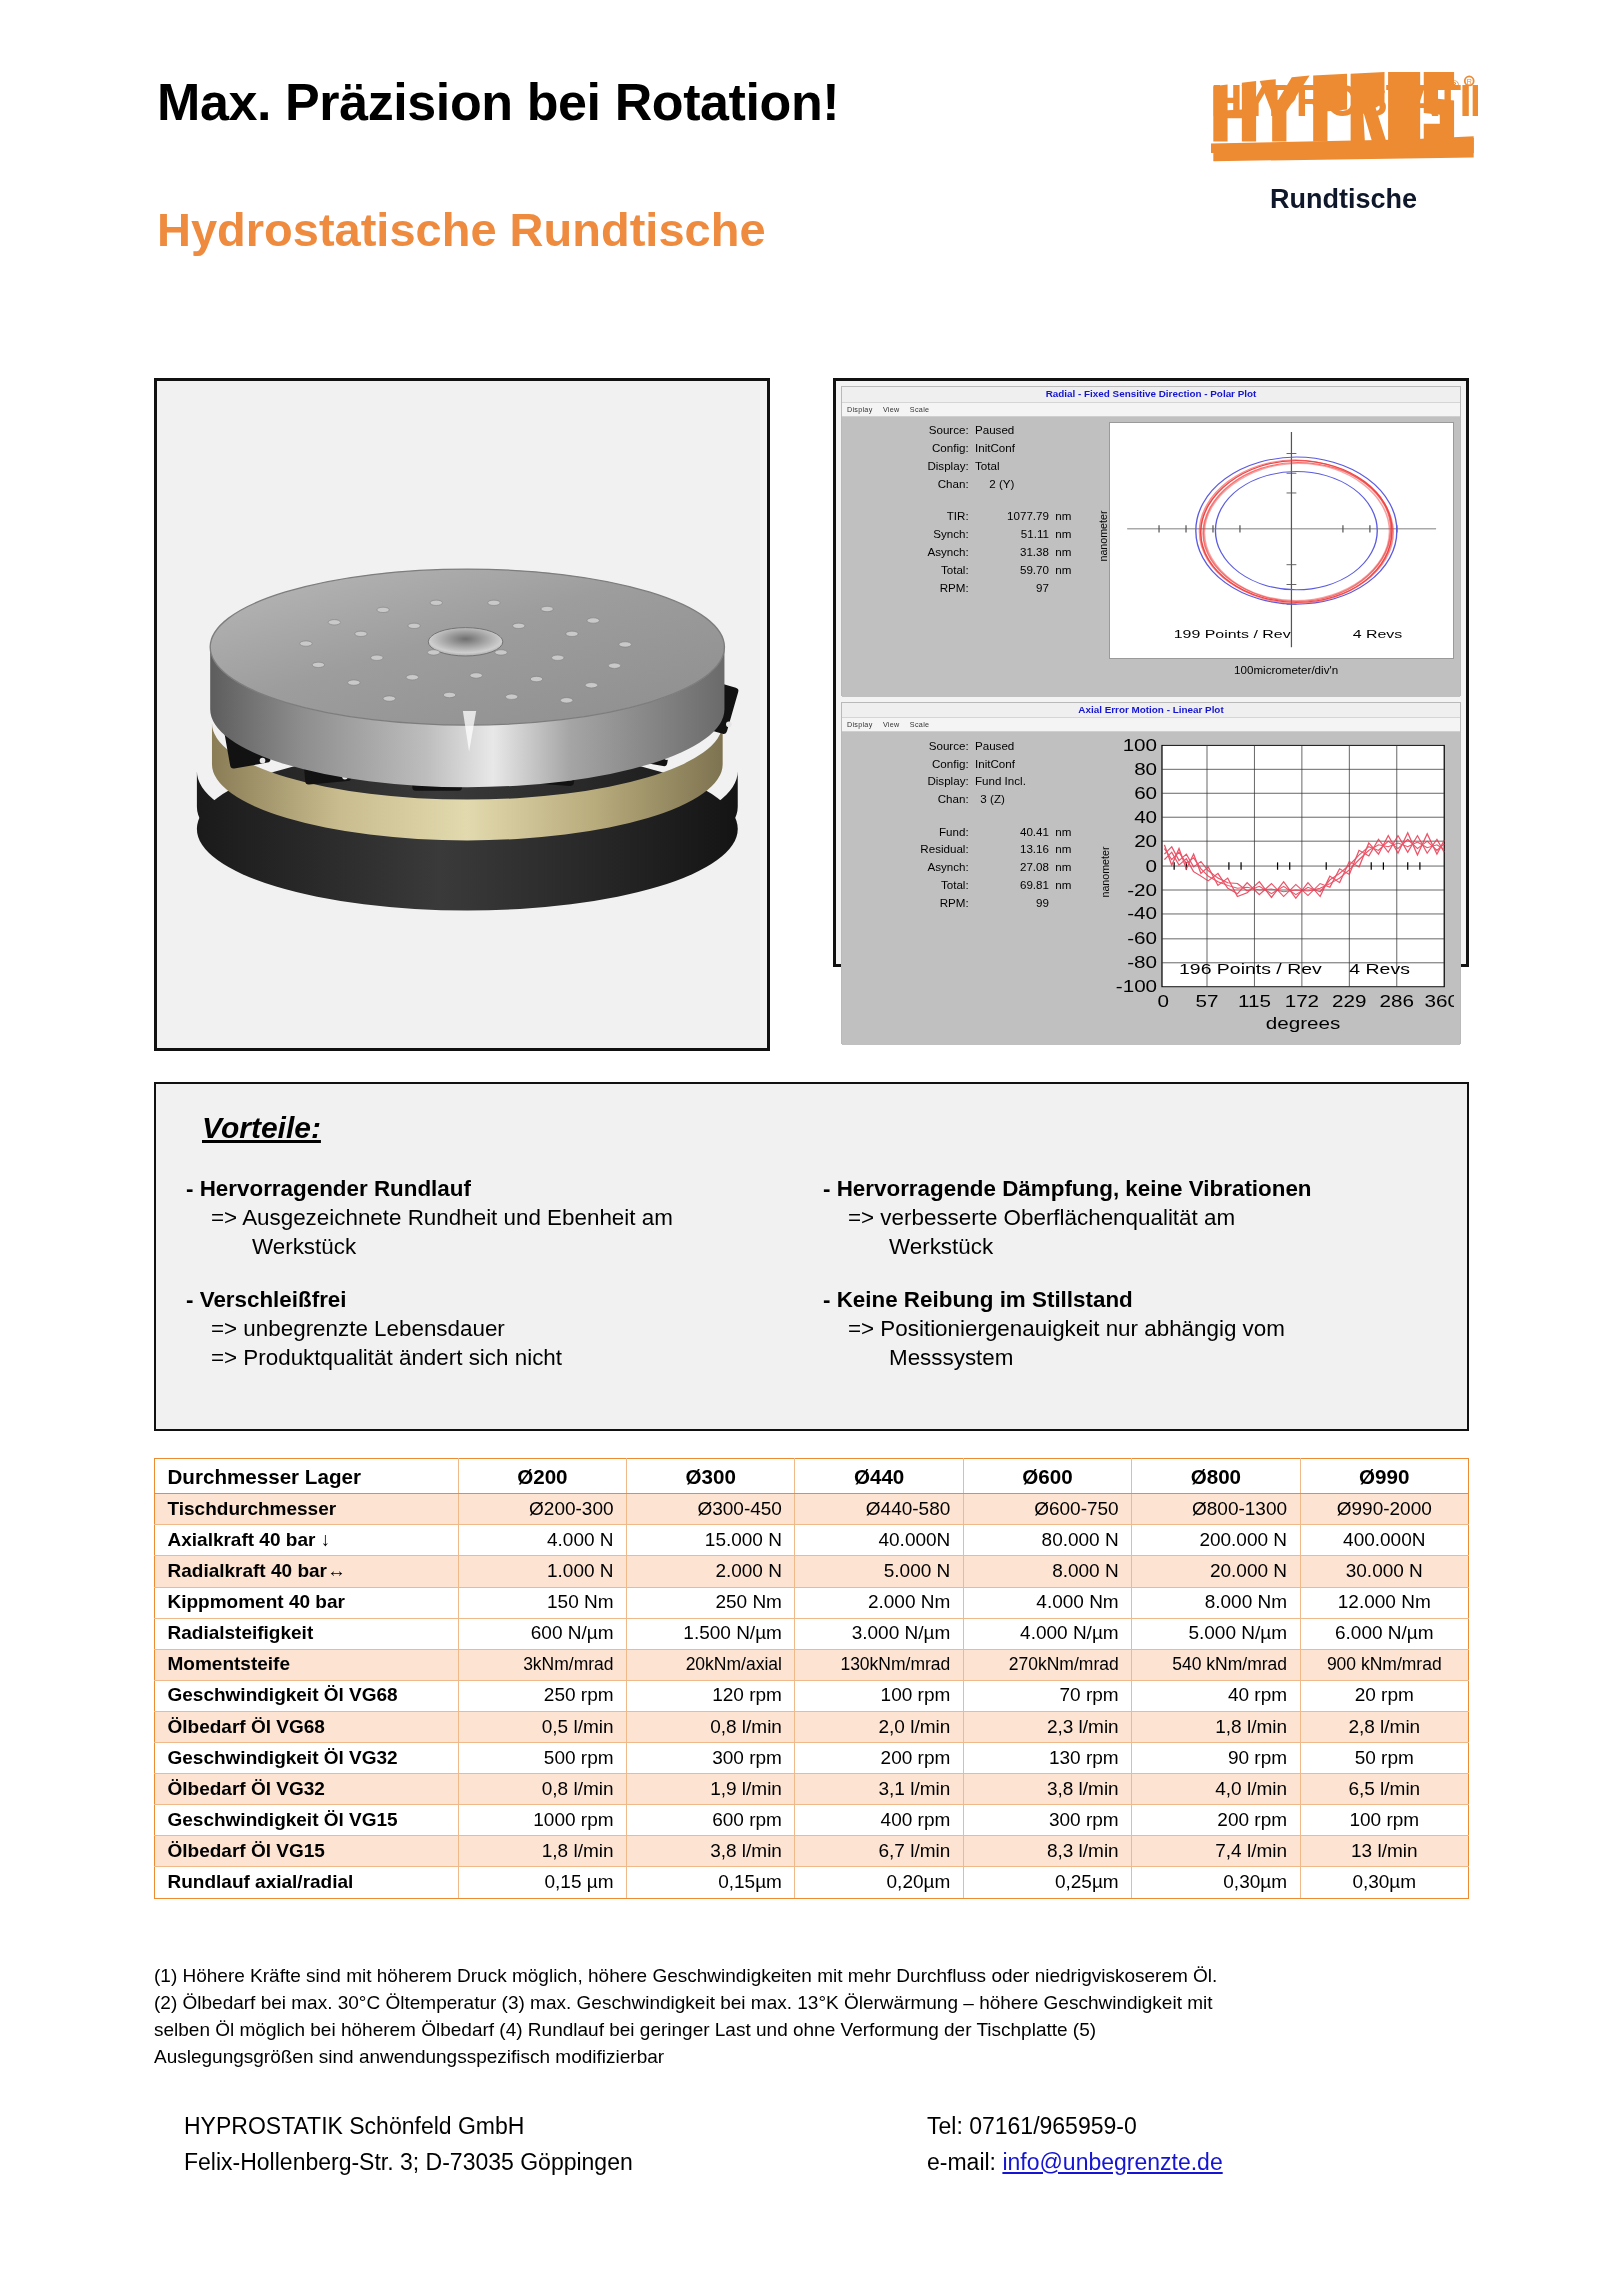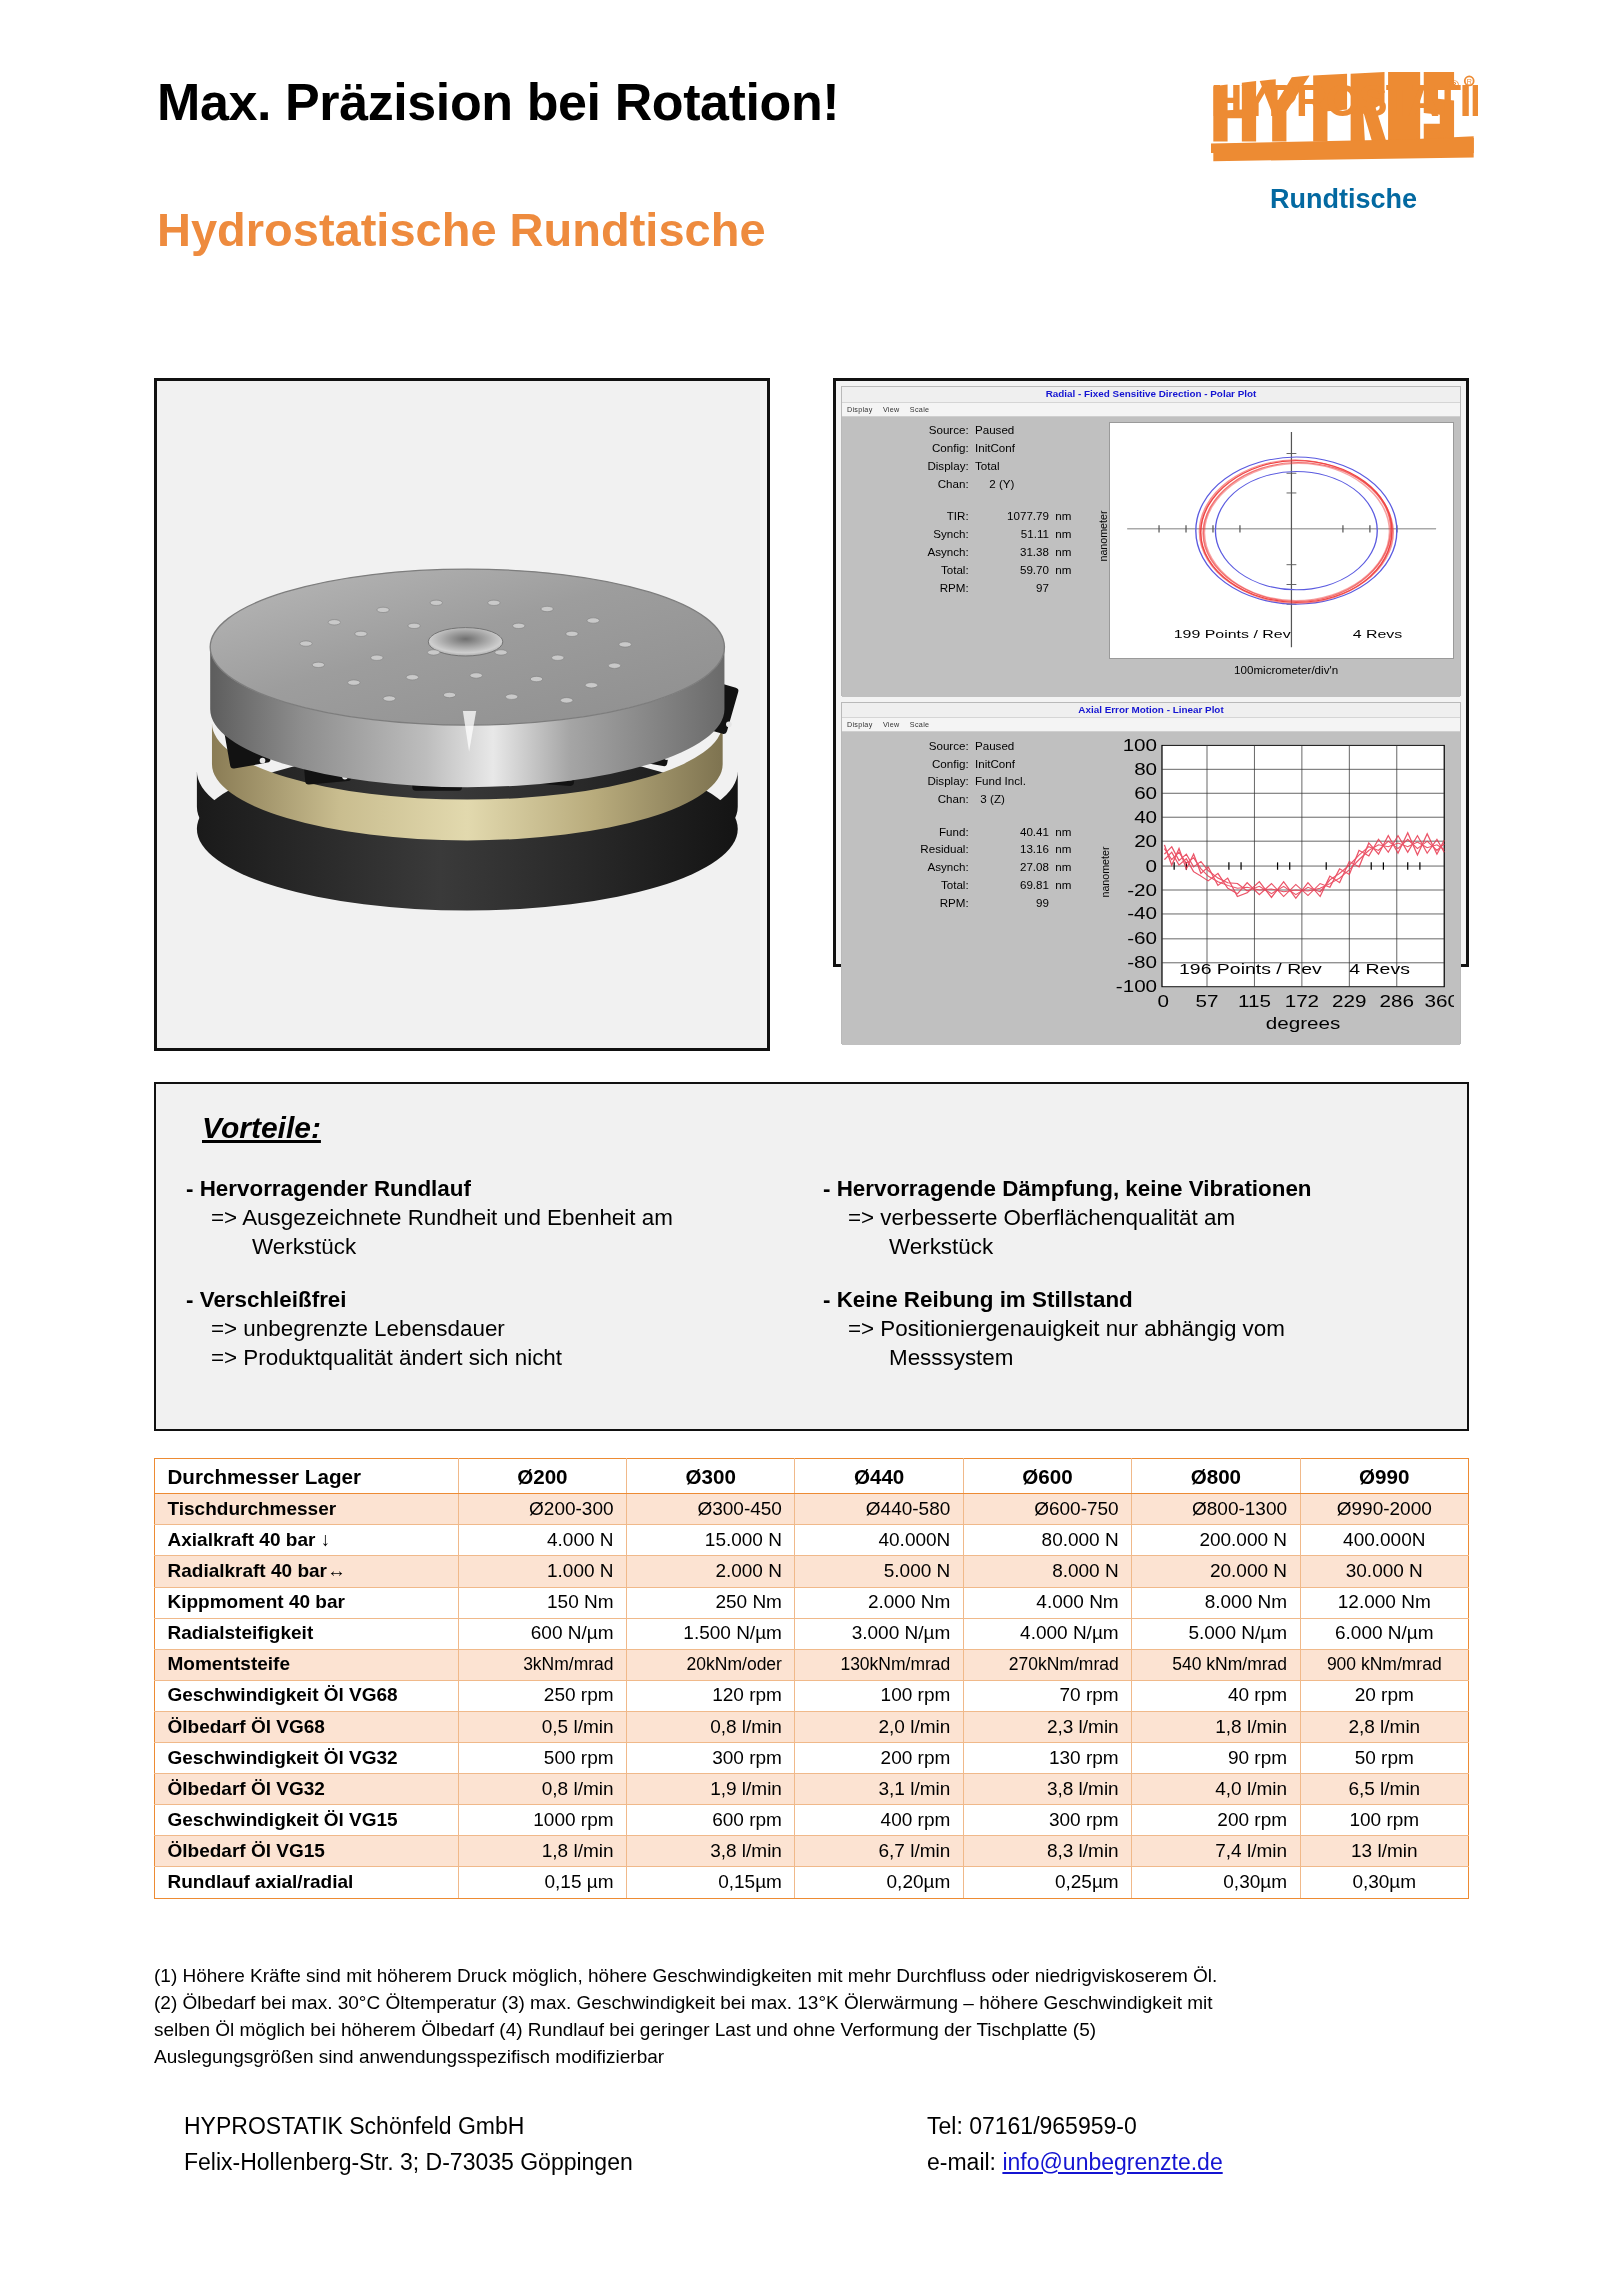--- a/index.html
+++ b/index.html
@@ -22,21 +22,21 @@
   }
   .h-sub{
     position:absolute;left:157px;top:202px;
     font-size:47px;font-weight:bold;color:#ee8b3e;
     white-space:nowrap;
   }
   .logo-wrap{position:absolute;left:1209px;top:72px;width:269px;height:116px;}
   .logo-svg{display:block;}
   .logo-cap{
     position:absolute;left:1209px;top:184px;width:269px;
-    text-align:center;font-size:27px;font-weight:bold;color:#0369a1;
+    text-align:center;font-size:27px;font-weight:bold;color:#0f172a;
   }
 
   
   .panel-photo{
     position:absolute;left:154px;top:378px;width:616px;height:673px;
     border:3.6px solid #111;background:#f1f1f1;box-sizing:border-box;
     overflow:hidden;
   }
   .rt-stage{position:absolute;left:0;top:0;width:100%;height:100%;}
 
@@ -615,21 +615,21 @@
           <td class="val">600 N/µm</td>
           <td class="val">1.500 N/µm</td>
           <td class="val">3.000 N/µm</td>
           <td class="val">4.000 N/µm</td>
           <td class="val">5.000 N/µm</td>
           <td class="val">6.000 N/µm</td>
         </tr>
         <tr class="shade">
           <td class="lbl">Momentsteife</td>
           <td class="val small-val">3kNm/mrad</td>
-          <td class="val small-val">20kNm/oder</td>
+          <td class="val small-val">20kNm/axial</td>
           <td class="val small-val">130kNm/mrad</td>
           <td class="val small-val">270kNm/mrad</td>
           <td class="val small-val">540 kNm/mrad</td>
           <td class="val small-val">900 kNm/mrad</td>
         </tr>
         <tr class="plain">
           <td class="lbl">Geschwindigkeit Öl VG68</td>
           <td class="val">250 rpm</td>
           <td class="val">120 rpm</td>
           <td class="val">100 rpm</td>

